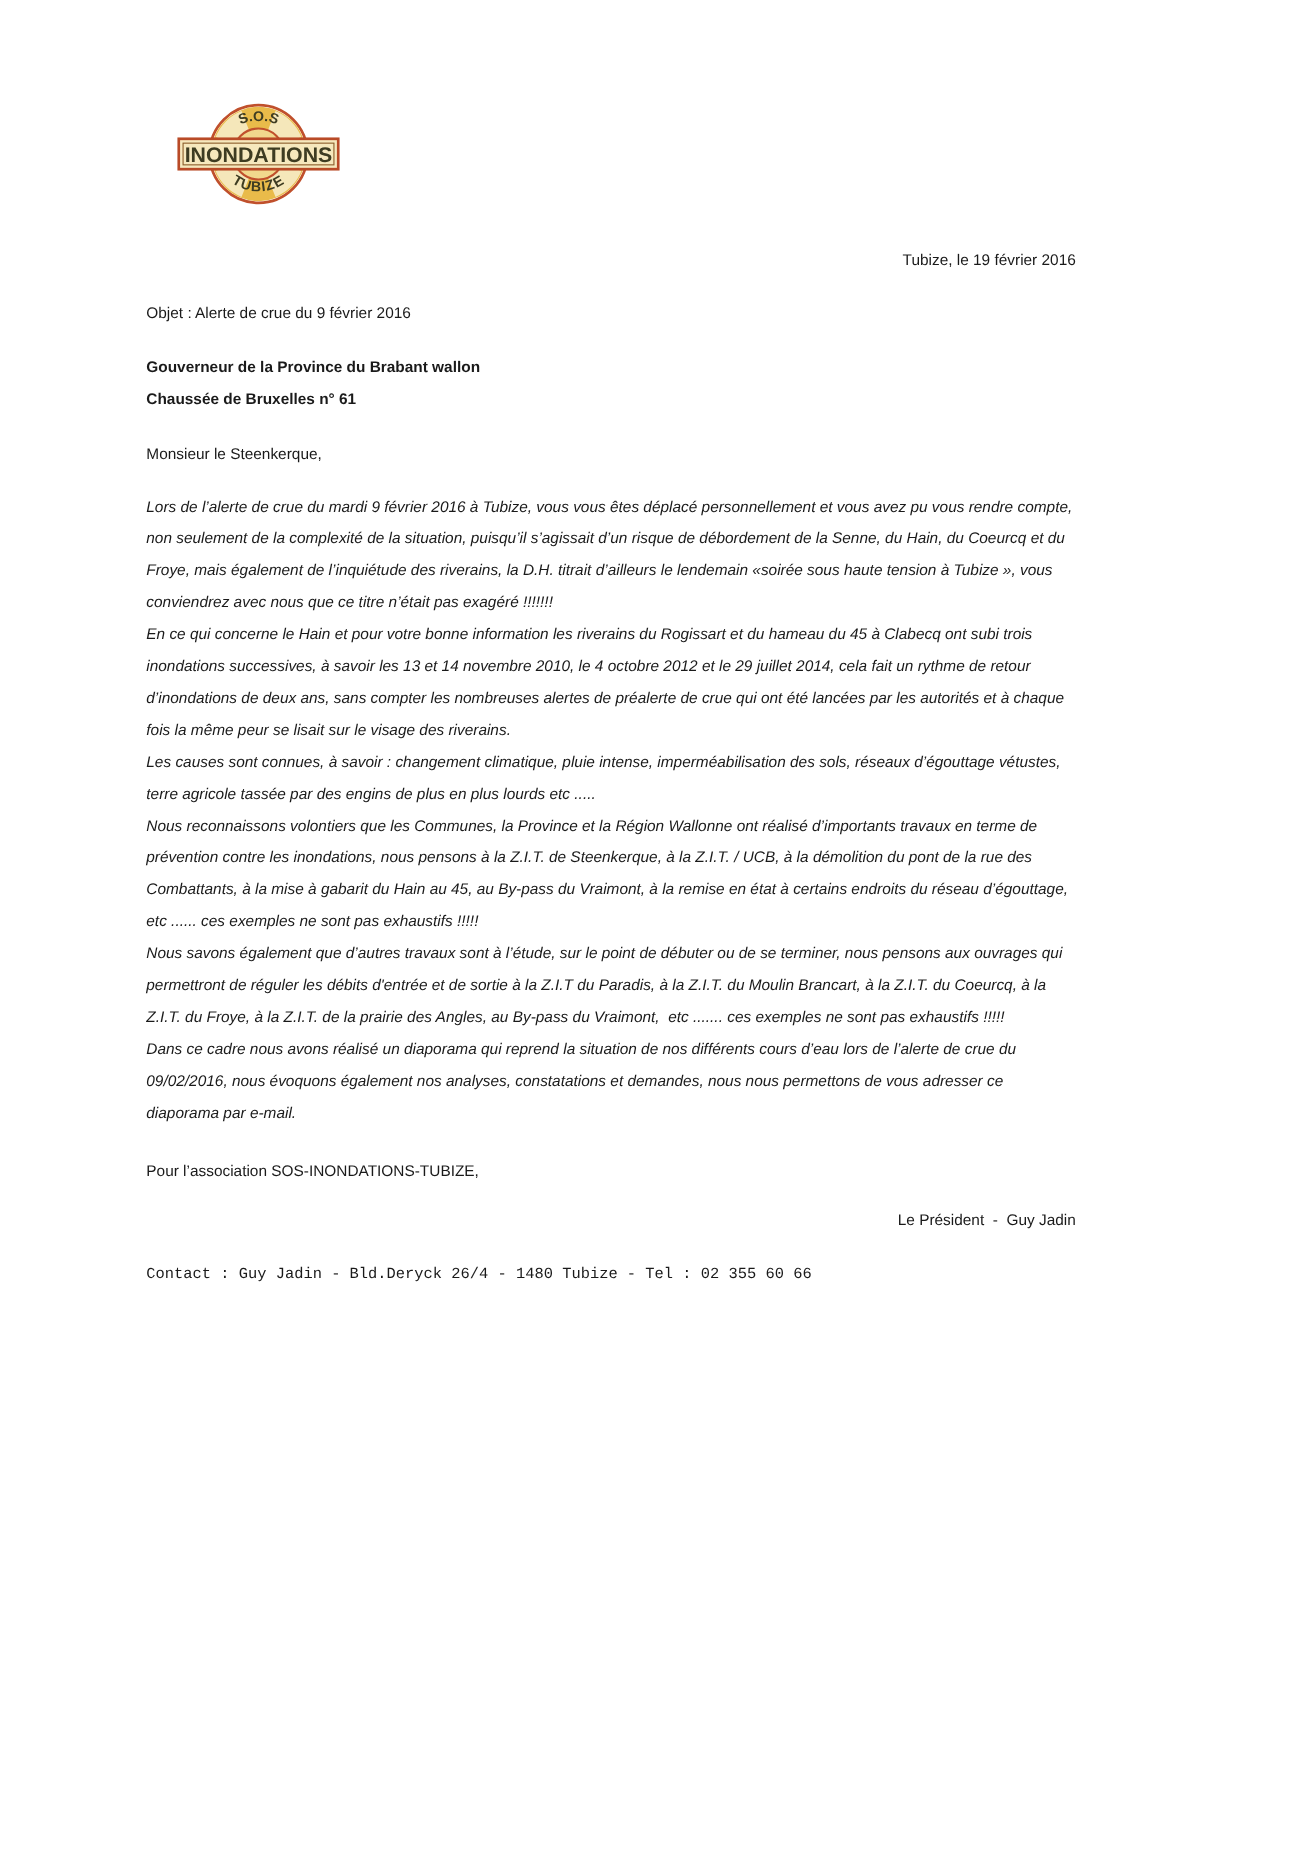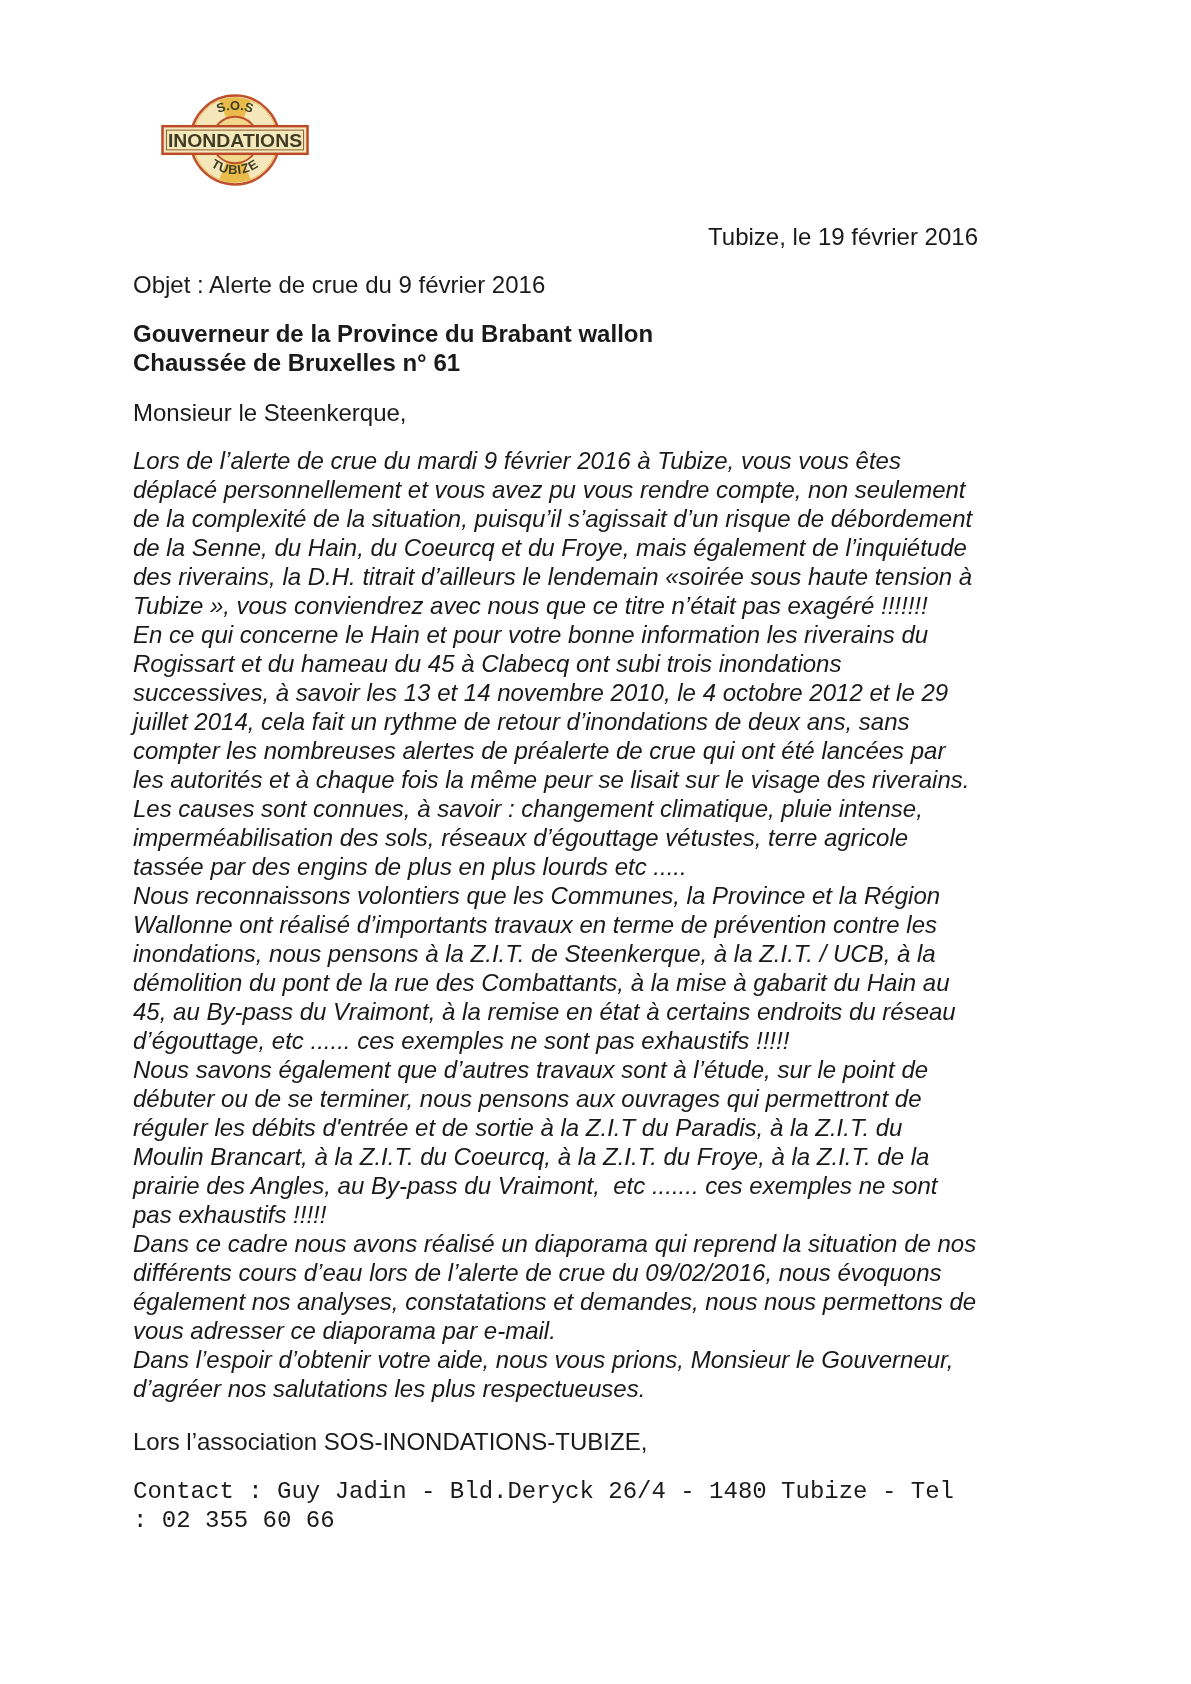--- a/index.html
+++ b/index.html
@@ -15,21 +15,21 @@
     position: relative;
     overflow: hidden;
   }
   .page {
     box-sizing: border-box;
     width: 1191px;
     height: 1684px;
     padding: 88px 213px 40px 133px; 
   }
   .txt {
-    font-size: 24px;
+    font-size: 14px;
     line-height: 29px;
     white-space: pre-wrap;
   }
   .logo-wrap {
     margin-left: 28px;
     width: 148px;
     height: 104px;
   }
   .date-line {
     margin-top: 30px;
@@ -116,22 +116,22 @@
 
   <div class="txt salutation-line">Monsieur le Steenkerque,</div>
 
   <div class="body-block">
     <p class="txt">Lors de l’alerte de crue du mardi 9 février 2016 à Tubize, vous vous êtes déplacé personnellement et vous avez pu vous rendre compte, non seulement de la complexité de la situation, puisqu’il s’agissait d’un risque de débordement de la Senne, du Hain, du Coeurcq et du Froye, mais également de l’inquiétude des riverains, la D.H. titrait d’ailleurs le lendemain «soirée sous haute tension à Tubize », vous conviendrez avec nous que ce titre n’était pas exagéré !!!!!!!</p>
     <p class="txt">En ce qui concerne le Hain et pour votre bonne information les riverains du Rogissart et du hameau du 45 à Clabecq ont subi trois inondations successives, à savoir les 13 et 14 novembre 2010, le 4 octobre 2012 et le 29 juillet 2014, cela fait un rythme de retour d’inondations de deux ans, sans compter les nombreuses alertes de préalerte de crue qui ont été lancées par les autorités et à chaque fois la même peur se lisait sur le visage des riverains.</p>
     <p class="txt">Les causes sont connues, à savoir : changement climatique, pluie intense, imperméabilisation des sols, réseaux d’égouttage vétustes, terre agricole tassée par des engins de plus en plus lourds etc .....</p>
     <p class="txt">Nous reconnaissons volontiers que les Communes, la Province et la Région Wallonne ont réalisé d’importants travaux en terme de prévention contre les inondations, nous pensons à la Z.I.T. de Steenkerque, à la Z.I.T. / UCB, à la démolition du pont de la rue des Combattants, à la mise à gabarit du Hain au 45, au By-pass du Vraimont, à la remise en état à certains endroits du réseau d’égouttage, etc ...... ces exemples ne sont pas exhaustifs !!!!!</p>
     <p class="txt">Nous savons également que d’autres travaux sont à l’étude, sur le point de débuter ou de se terminer, nous pensons aux ouvrages qui permettront de réguler les débits d'entrée et de sortie à la Z.I.T du Paradis, à la Z.I.T. du Moulin Brancart, à la Z.I.T. du Coeurcq, à la Z.I.T. du Froye, à la Z.I.T. de la prairie des Angles, au By-pass du Vraimont,  etc ....... ces exemples ne sont pas exhaustifs !!!!!</p>
     <p class="txt">Dans ce cadre nous avons réalisé un diaporama qui reprend la situation de nos différents cours d’eau lors de l’alerte de crue du 09/02/2016, nous évoquons également nos analyses, constatations et demandes, nous nous permettons de vous adresser ce diaporama par e-mail.</p>
-    <p class="txt">Dans l’espoir d’obtenir votre aide, nous vous prions, Monsieur le Gouverneur, d’agréer nos salutations les plus respectueuses.</p>
   </div>
 
-  <div class="txt closing-line">Lors l’association SOS-INONDATIONS-TUBIZE,</div>
+  <div class="txt closing-line">Pour l’association SOS-INONDATIONS-TUBIZE,</div>
 
+  <div class="txt signature-line">Le Président  -  Guy Jadin</div>
 
   <div class="txt contact-line">Contact : Guy Jadin - Bld.Deryck 26/4 - 1480 Tubize - Tel : 02 355 60 66</div>
 
 
 </div>
 
 </body></html>

